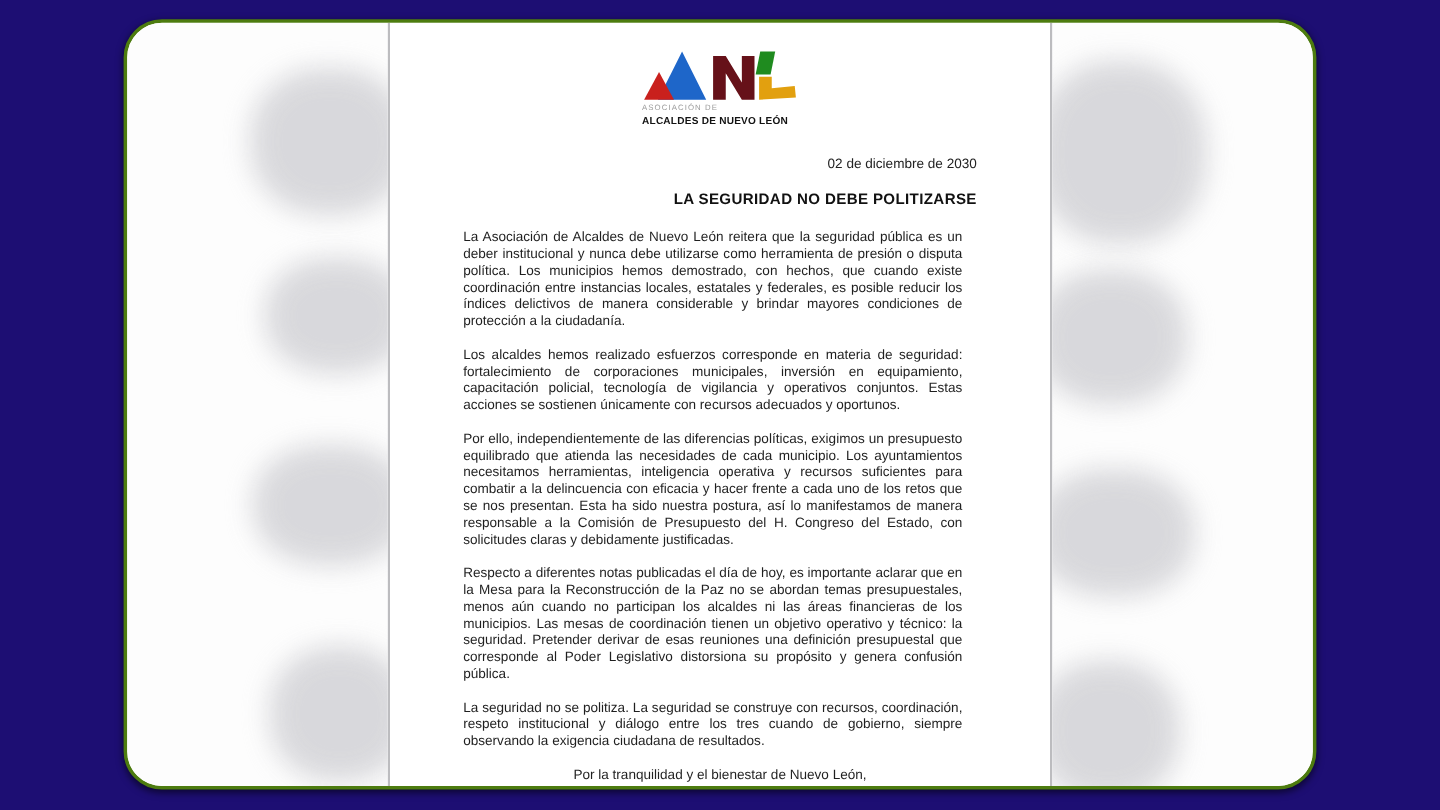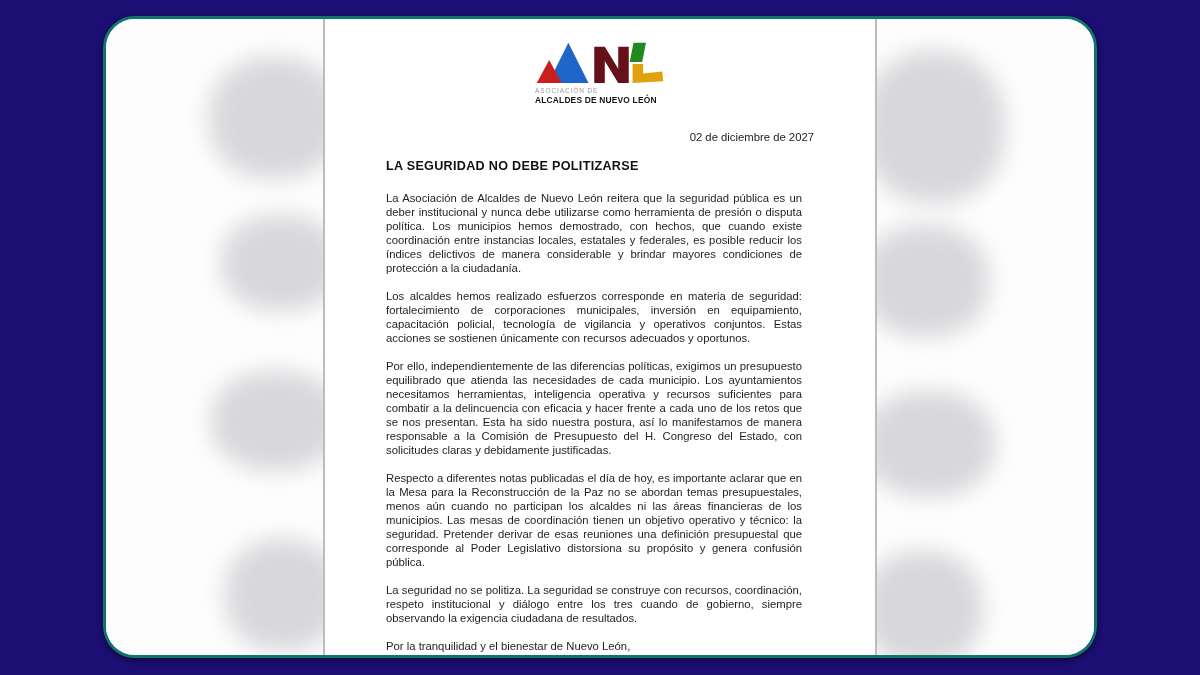--- a/index.html
+++ b/index.html
@@ -1,21 +1,21 @@
 <!DOCTYPE html>
 <html><head>
 <meta charset="utf-8">
 <style>
   * { margin:0; padding:0; box-sizing:border-box; }
   html,body { width:1200px; height:675px; overflow:hidden; }
   body { background:#1d0e73; position:relative; font-family:"Liberation Sans","DejaVu Sans",sans-serif; }
 
   .card {
     position:absolute; left:103px; top:16px; width:994px; height:642px;
-    background:#ffffff; border:3px solid #0f766e; border-radius:32px;
+    background:#ffffff; border:3px solid #4d7c0f; border-radius:32px;
     overflow:hidden; display:flex; box-shadow:0 2px 6px rgba(0,0,0,0.55);
   }
 
   .pane { position:relative; background:#fdfdfd; overflow:hidden; }
   .pane-left  { width:217px; }
   .pane-right { flex:1; }
   .edge-line { width:2px; background:#bcbcbf; }
 
   .blob {
     position:absolute; background:#d2d2d6; border-radius:45%;
@@ -41,31 +41,31 @@
     font-size:6.5px; color:#9b9b9b; letter-spacing:0.9px; margin-top:2px;
     white-space:nowrap;
   }
   .logo-org {
     font-size:8.4px; font-weight:bold; color:#131313; letter-spacing:0.2px;
     margin-top:1px; white-space:nowrap;
   }
 
   .doc-date  { text-align:right; font-size:11.3px; margin-top:26px; color:#222; }
   .doc-title {
-    text-align:left; font-weight:bold; font-size:12.6px;
+    text-align:right; font-weight:bold; font-size:12.6px;
     margin-top:16px; letter-spacing:0.3px; color:#111;
   }
 
   .doc-body p {
     font-size:11.3px; line-height:14px; text-align:justify;
     color:#1f1f1f; margin:0 12px 14px 0;
   }
   .doc-body p:first-child { margin-top:18px; }
 
-  .doc-closing   { font-size:11.3px; line-height:14px; margin-top:6px; color:#1f1f1f; }
+  .doc-closing   { font-size:11.3px; line-height:14px; margin-top:6px; color:#1f1f1f;text-align:center; }
   .doc-signature { font-size:11.3px; line-height:14px; font-weight:bold; color:#111; margin-top:1px; }
 </style>
 </head>
 <body>
 
 <div class="card">
 
   <div class="pane pane-left">
     <div class="blob pl-b1"></div>
     <div class="blob pl-b2"></div>
@@ -82,21 +82,21 @@
         <polygon points="12,46 33,4 54,46" fill="#1e66c9"></polygon>
         <polygon points="0,46 13,22 26,46" fill="#c9201d"></polygon>
         <polygon points="60,8 71,8 85,31 85,8 96,8 96,46 85,46 71,23 71,46 60,46" fill="#661119"></polygon>
         <polygon points="101,4 114,4 110,24 97,24" fill="#1f8b1f"></polygon>
         <polygon points="100,26 111,26 111,36 131,34 132,44 100,46" fill="#e2a00f"></polygon>
       </svg>
       <div class="logo-sub">ASOCIACIÓN DE</div>
       <div class="logo-org">ALCALDES DE NUEVO LEÓN</div>
     </div>
 
-    <div class="doc-date">02 de diciembre de 2027</div>
+    <div class="doc-date">02 de diciembre de 2030</div>
 
     <div class="doc-title">LA SEGURIDAD NO DEBE POLITIZARSE</div>
 
     <div class="doc-body">
       <p>La Asociación de Alcaldes de Nuevo León reitera que la seguridad pública es un deber institucional y nunca debe utilizarse como herramienta de presión o disputa política. Los municipios hemos demostrado, con hechos, que cuando existe coordinación entre instancias locales, estatales y federales, es posible reducir los índices delictivos de manera considerable y brindar mayores condiciones de protección a la ciudadanía.</p>
       <p>Los alcaldes hemos realizado esfuerzos corresponde en materia de seguridad: fortalecimiento de corporaciones municipales, inversión en equipamiento, capacitación policial, tecnología de vigilancia y operativos conjuntos. Estas acciones se sostienen únicamente con recursos adecuados y oportunos.</p>
       <p>Por ello, independientemente de las diferencias políticas, exigimos un presupuesto equilibrado que atienda las necesidades de cada municipio. Los ayuntamientos necesitamos herramientas, inteligencia operativa y recursos suficientes para combatir a la delincuencia con eficacia y hacer frente a cada uno de los retos que se nos presentan. Esta ha sido nuestra postura, así lo manifestamos de manera responsable a la Comisión de Presupuesto del H. Congreso del Estado, con solicitudes claras y debidamente justificadas.</p>
       <p>Respecto a diferentes notas publicadas el día de hoy, es importante aclarar que en la Mesa para la Reconstrucción de la Paz no se abordan temas presupuestales, menos aún cuando no participan los alcaldes ni las áreas financieras de los municipios. Las mesas de coordinación tienen un objetivo operativo y técnico: la seguridad. Pretender derivar de esas reuniones una definición presupuestal que corresponde al Poder Legislativo distorsiona su propósito y genera confusión pública.</p>
       <p>La seguridad no se politiza. La seguridad se construye con recursos, coordinación, respeto institucional y diálogo entre los tres cuando de gobierno, siempre observando la exigencia ciudadana de resultados.</p>
     </div>

